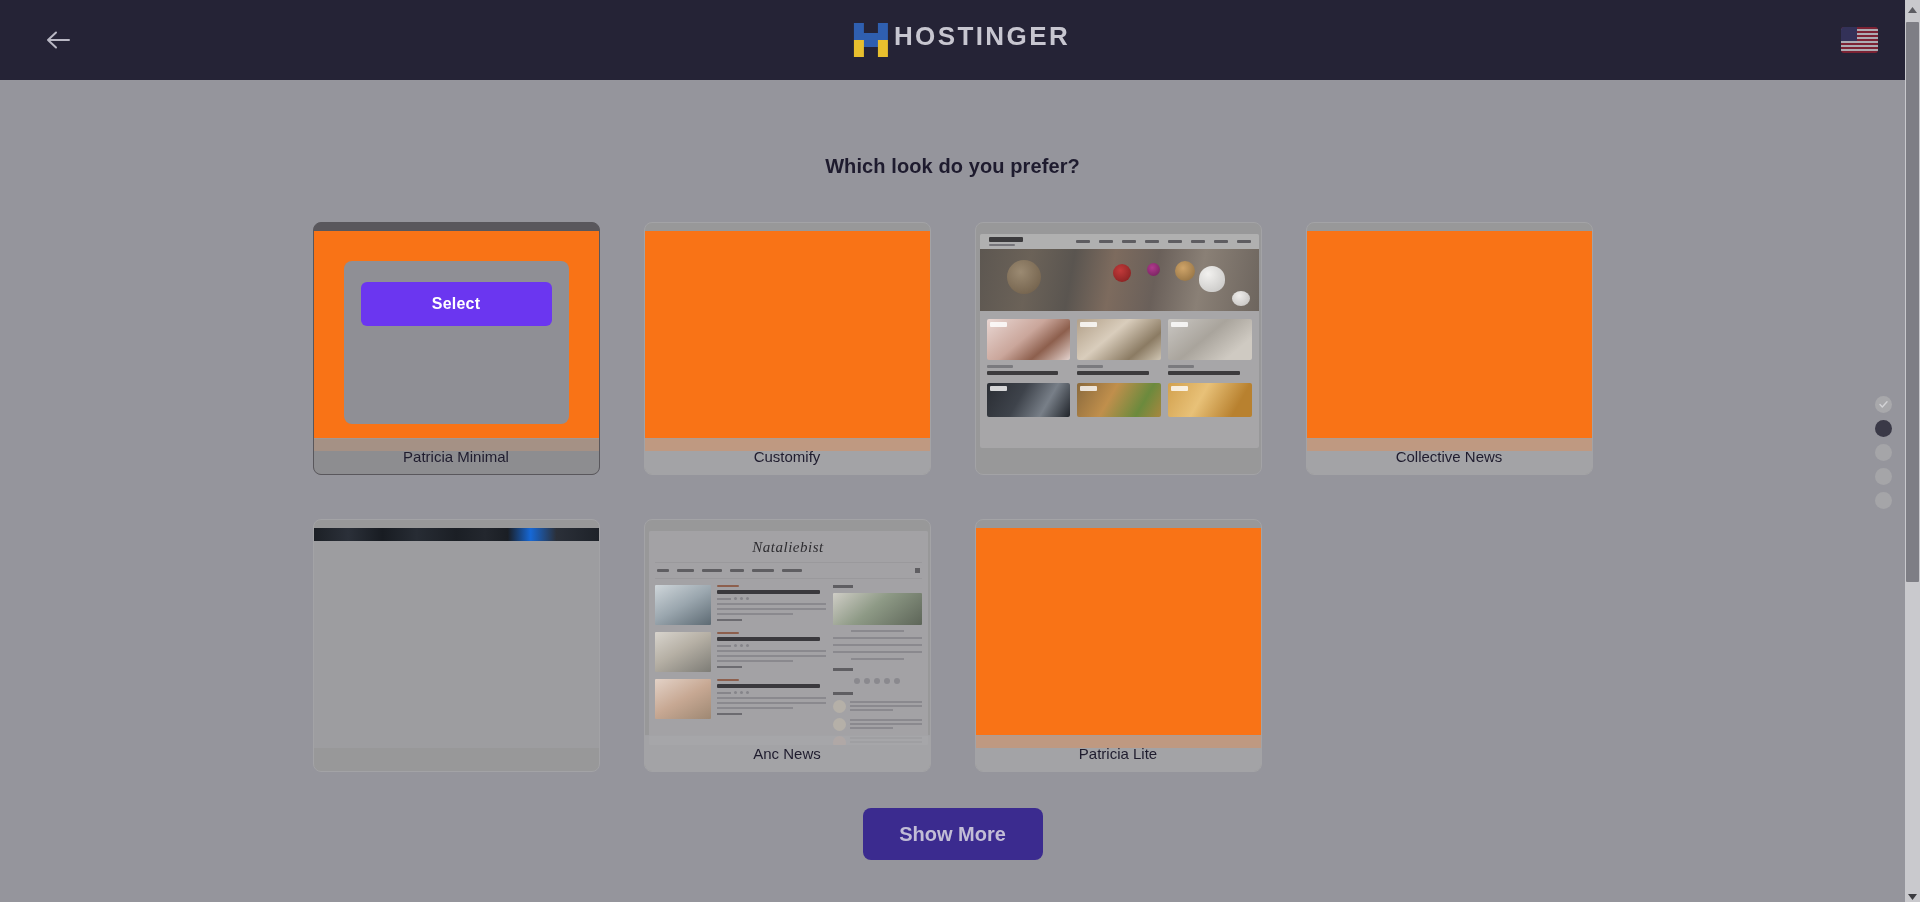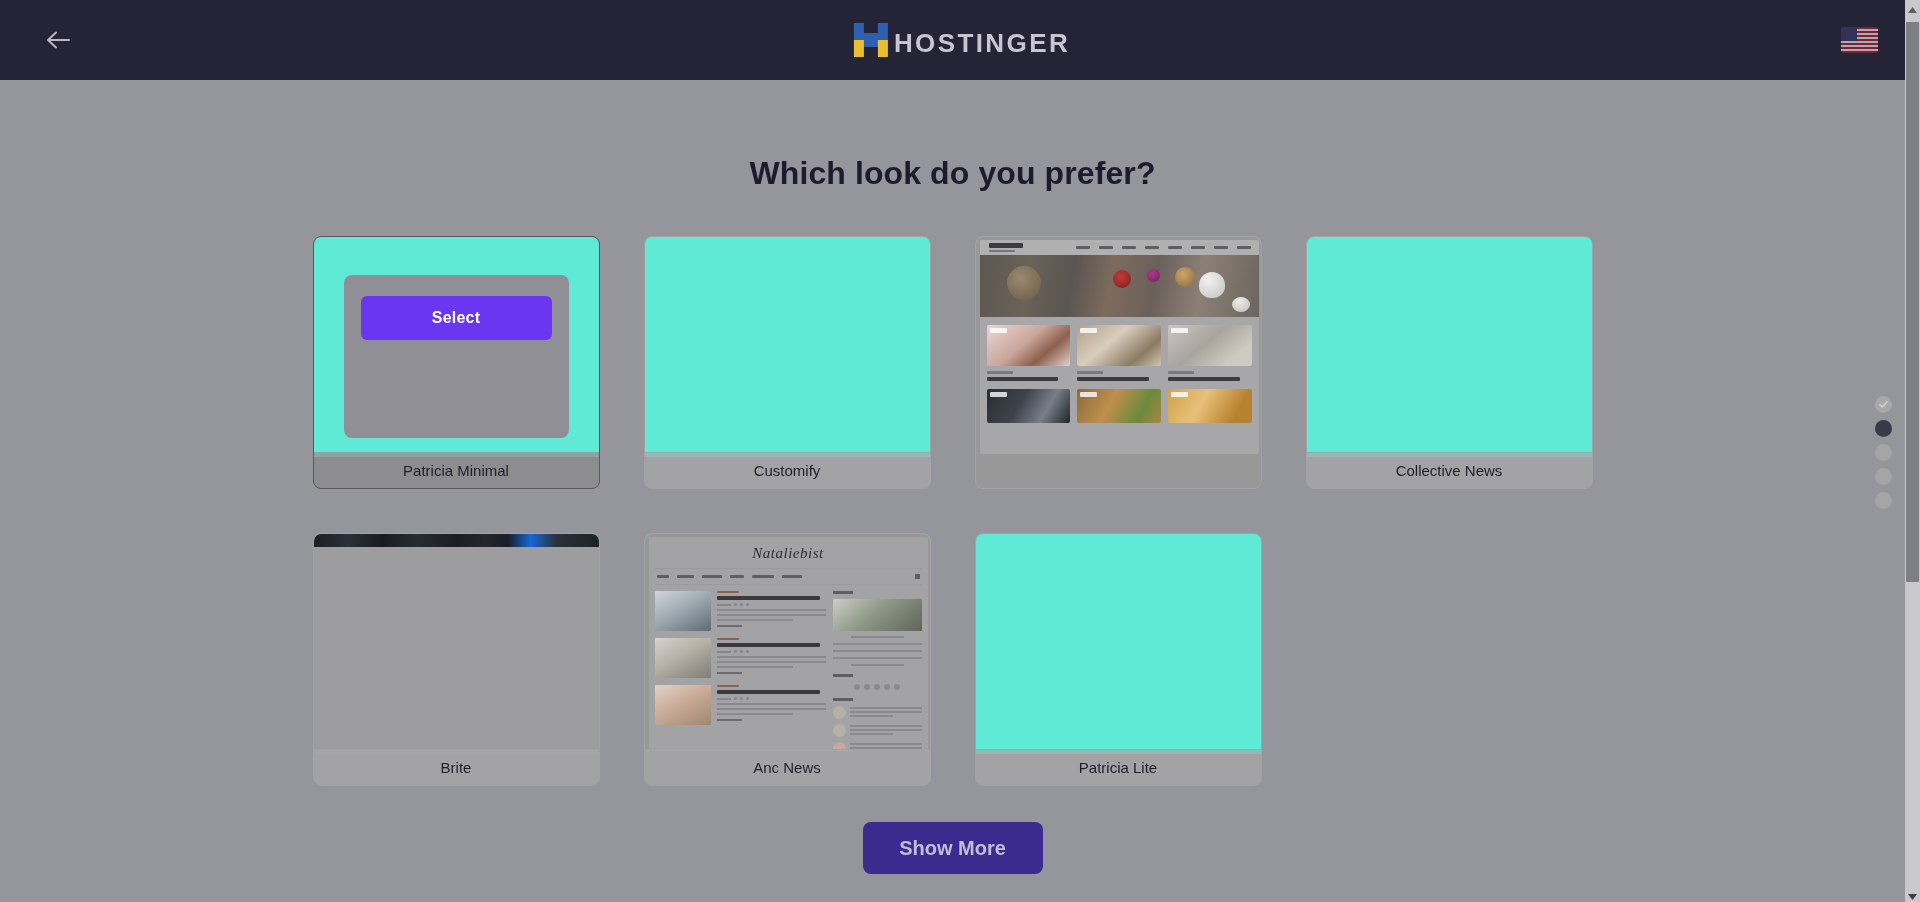--- a/index.html
+++ b/index.html
@@ -30,21 +30,21 @@
     transform: translateY(-50%);
     width: 36px; height: 36px;
     display: flex; align-items: center; justify-content: center;
     cursor: pointer;
   }
   .back-btn svg { display: block; }
 
   .brand {
     position: absolute; left: 50%; top: 50%;
     transform: translate(-50%, -50%);
-    display: flex; align-items: flex-end; gap: 2px;
+    display: flex; align-items: flex-start; gap: 2px;
   }
   .brand-logo { width: 42px; height: 38px; display: block; }
   .brand-name {
     color: #c7c6d0;
     font-size: 26px;
     font-weight: 700;
     letter-spacing: 2.4px;
   }
 
   .flag-btn {
@@ -63,21 +63,21 @@
     position: absolute;
     top: 80px; left: 0;
     width: 1905px; height: 822px;
     background: #95959c;
     overflow: hidden;
   }
 
   .heading {
     text-align: center;
     margin-top: 75px;
-    font-size: 32px;
+    font-size: 20px;
     font-weight: 700;
     color: #1e1b2e;
     letter-spacing: .1px;
   }
 
   .grid {
     width: 1252px;
     margin: 44px auto 0 auto;
     display: grid;
     grid-template-columns: repeat(4, 287px);
@@ -90,24 +90,24 @@
   .card {
     position: relative;
     width: 287px; height: 253px;
     background: #989899;
     border: 1px solid #a3a3a6;
     border-radius: 8px;
     overflow: hidden;
     cursor: pointer;
   }
   .card .thumb {
-    position: absolute; top: 0; left: 0;
+    position: absolute; top: 8px; left: 0;
     width: 100%; height: 220px;
     overflow: hidden;
-    background: #5eead4;
+    background: #f97316;
   }
   .card .caption {
     position: absolute; bottom: 0; left: 0; right: 0;
     height: 36px;
     display: flex; align-items: center; justify-content: center;
     font-size: 15px;
     font-weight: 500;
     color: #1f1c2e;
     background: rgba(168,168,170,.72);
     border-top: 1px solid rgba(160,160,163,.5);
@@ -430,21 +430,20 @@
       </div>
 
       <div class="card">
         <div class="thumb">
           <div style="width:100%;height:100%;display:flex;flex-direction:column;">
             <div style="height:13px;width:100%;background:
                 linear-gradient(90deg,#1c2026 0%,#2b3039 12%,#181c22 24%,#272c34 36%,#1b1f25 50%,#23272e 60%,#1a1e24 68%,#1668d6 76%,#2b3039 85%,#1e2229 100%);"></div>
             <div style="flex:1;background:#9d9da0;"></div>
           </div>
         </div>
-        <div class="caption">Brite</div>
       </div>
 
       <div class="card">
         <div class="thumb">
           <div class="mini">
             <div class="mini-inner">
               <div class="an-wrap">
                 <div class="an-brand">Nataliebist</div>
                 <div class="an-nav">
                   <i></i>

